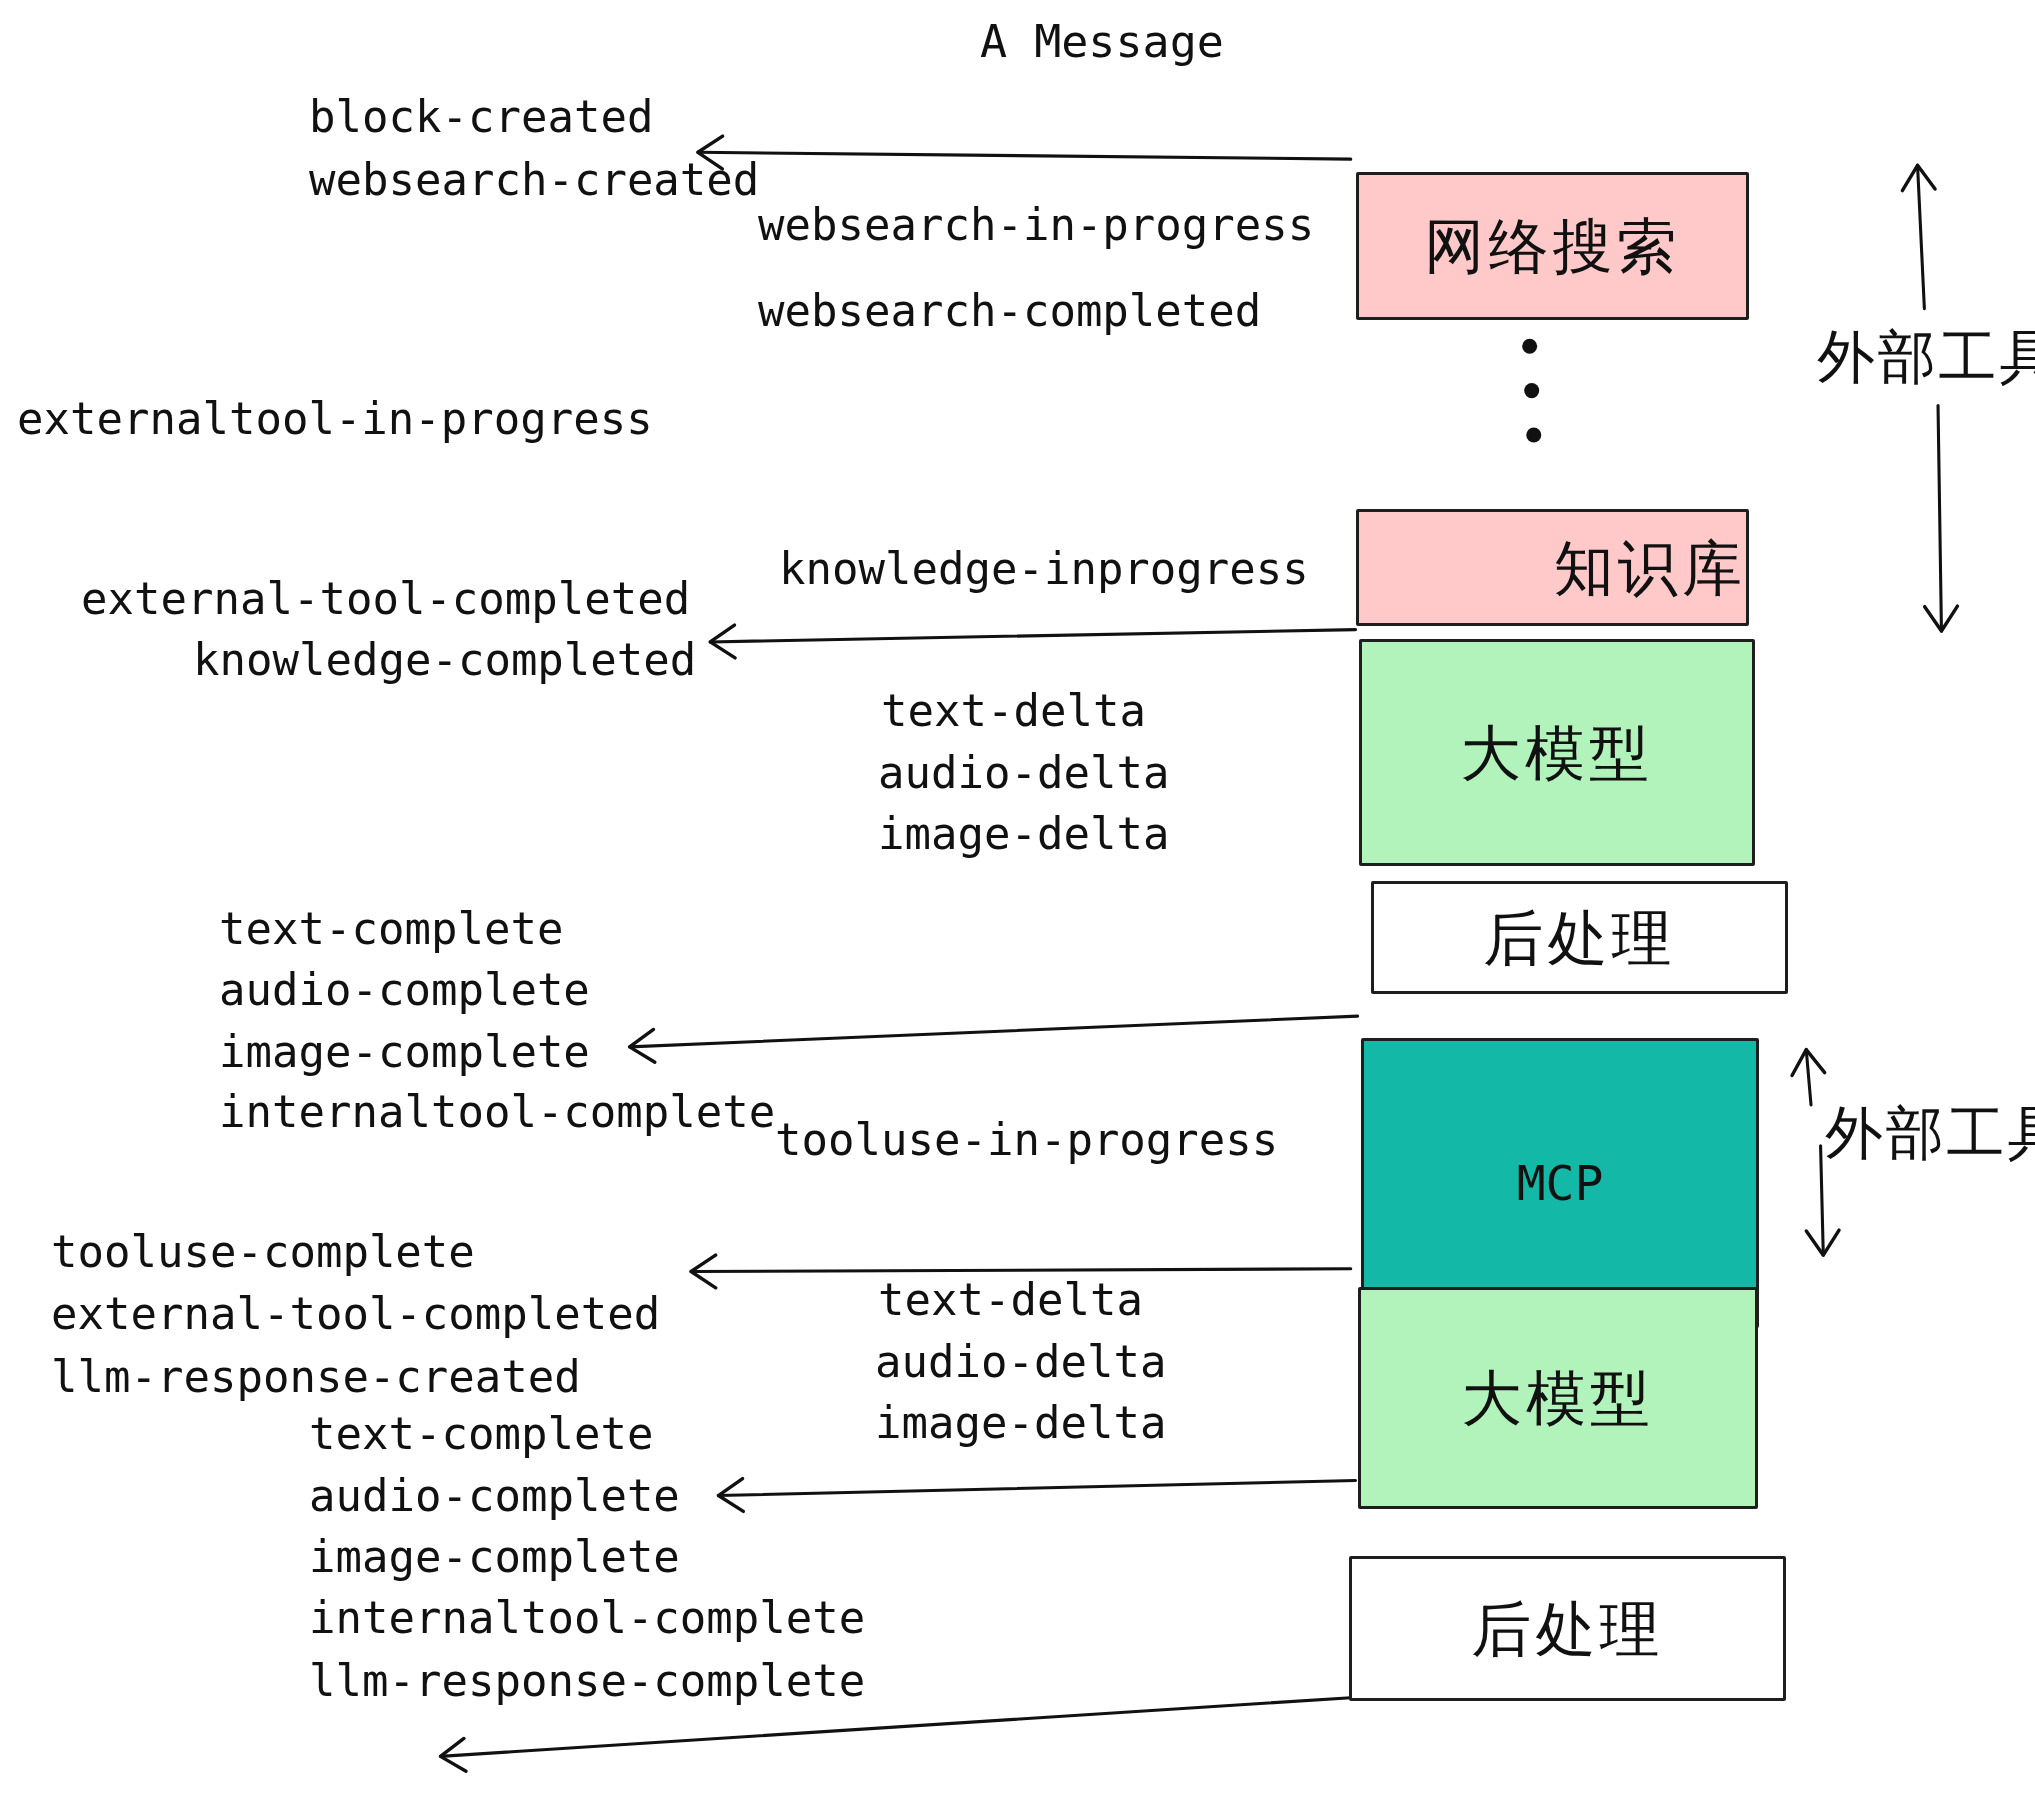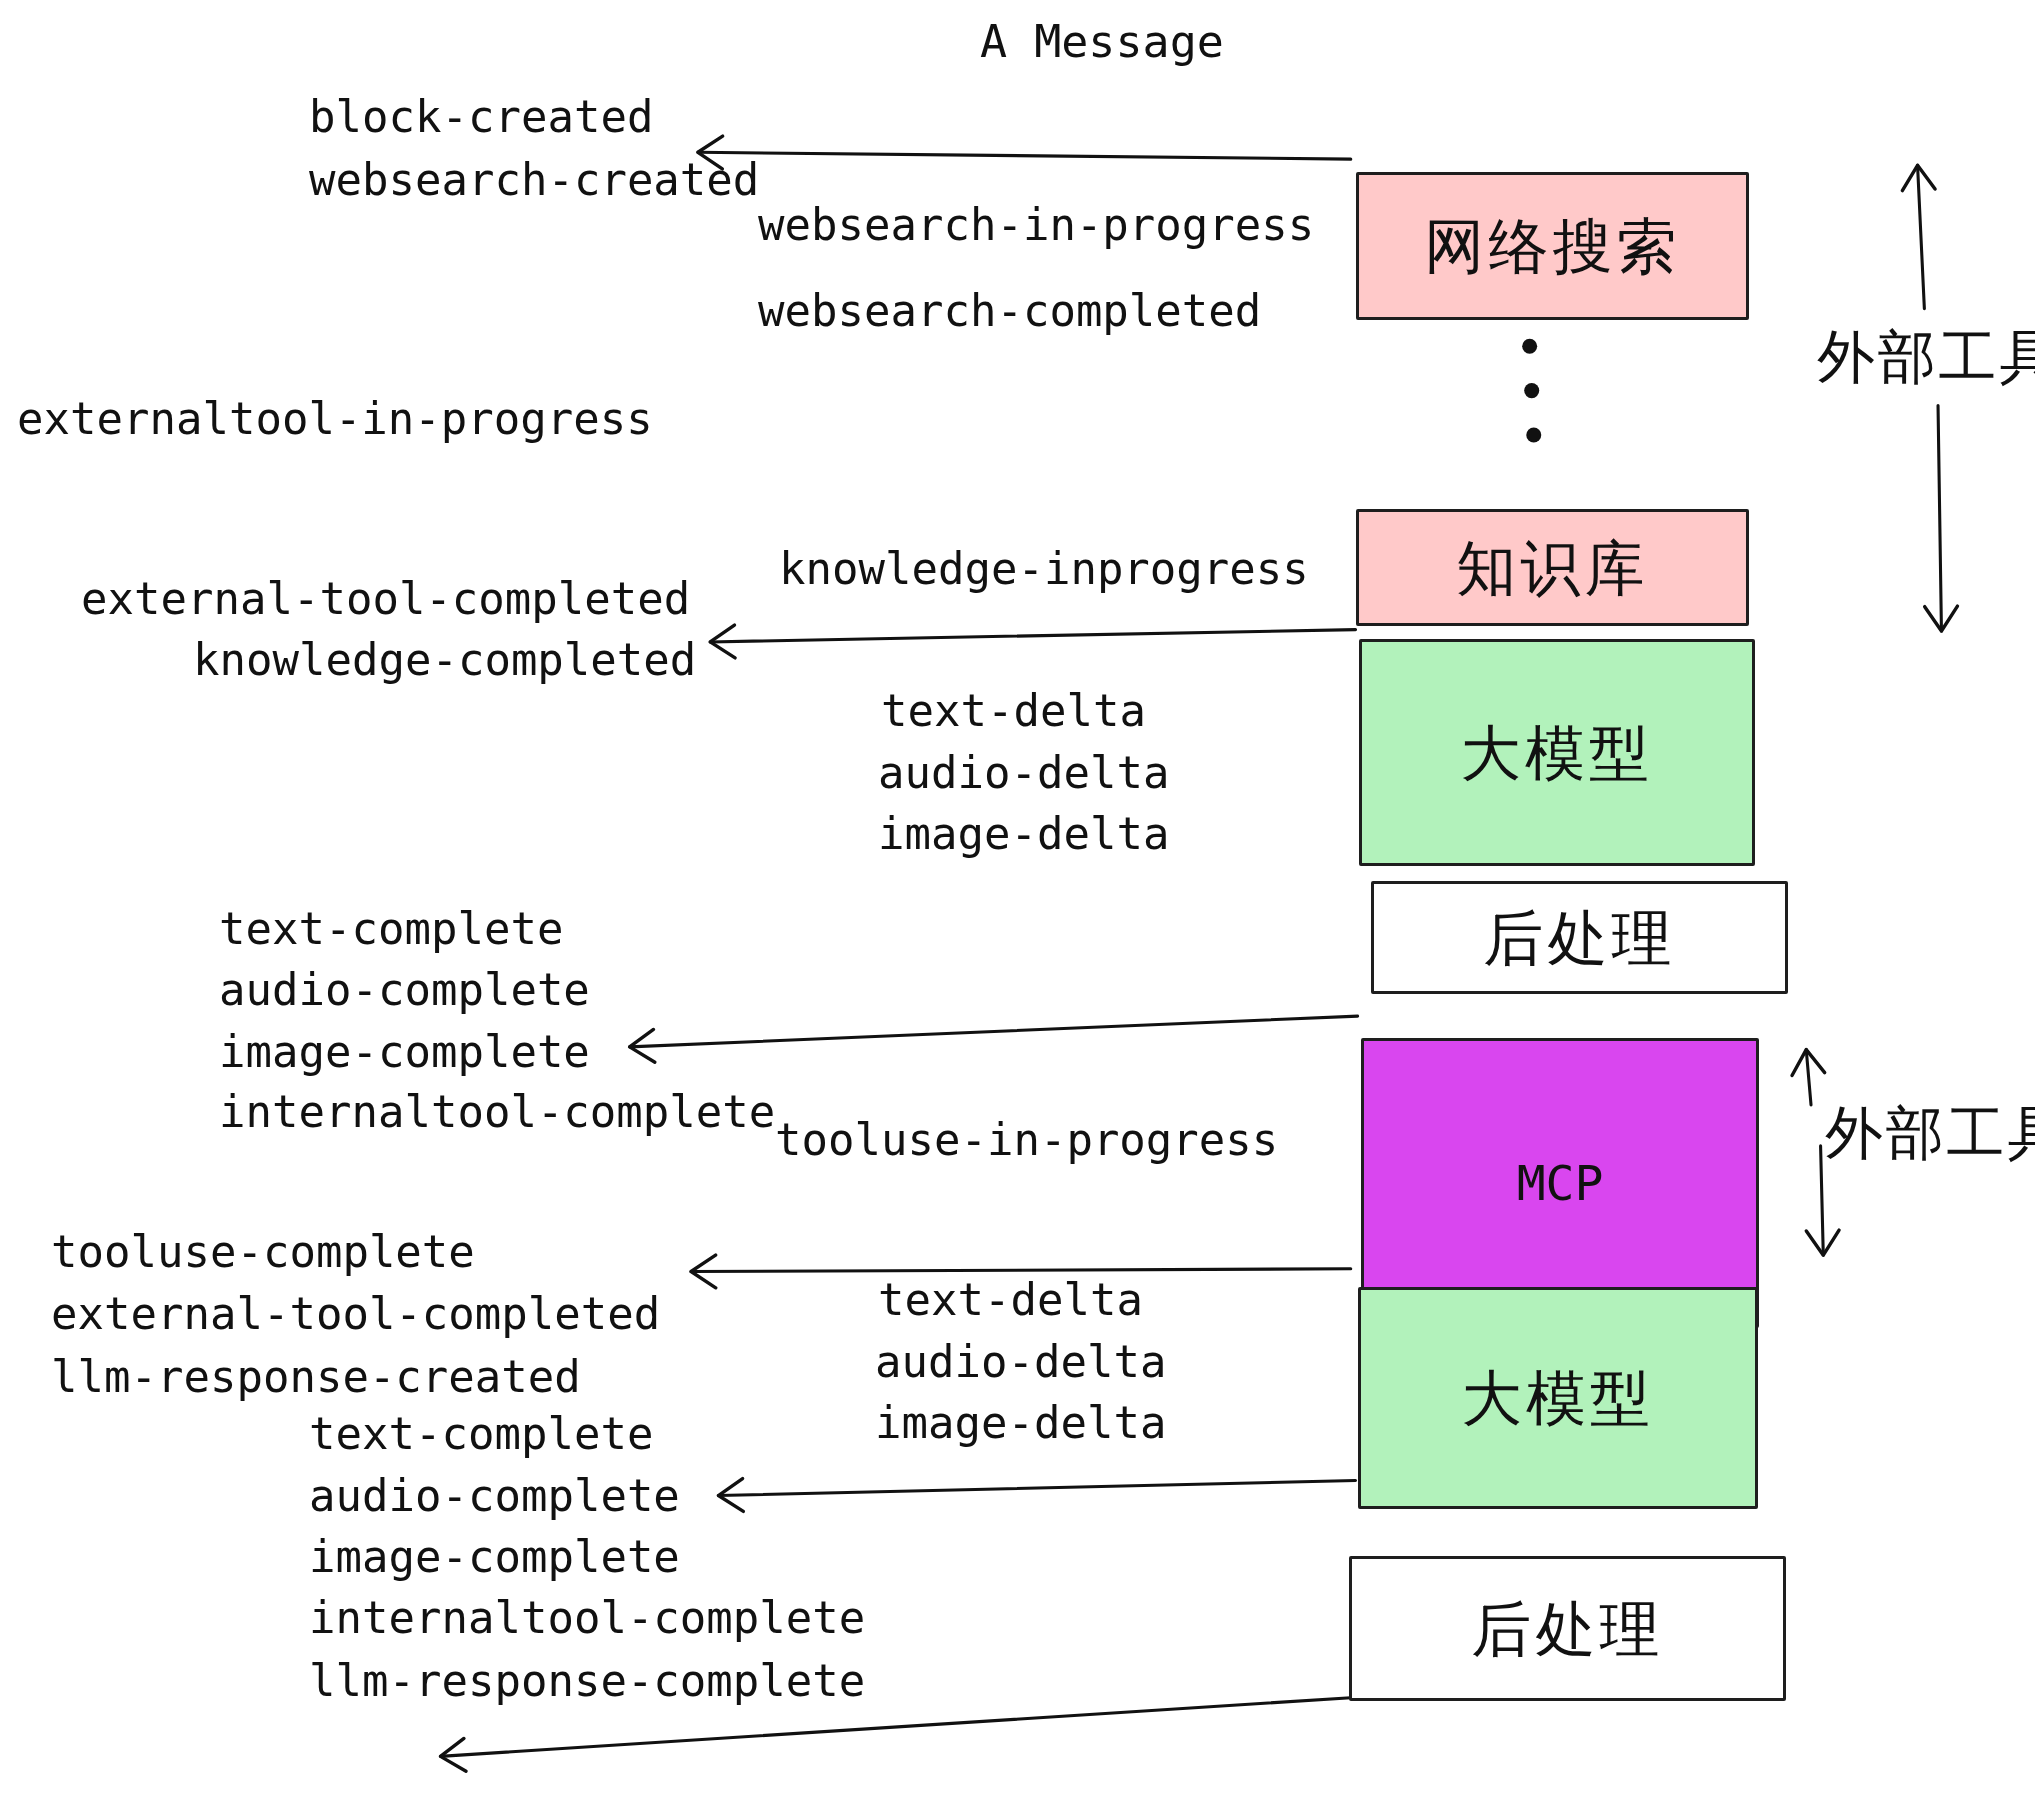--- a/index.html
+++ b/index.html
@@ -102,30 +102,30 @@
       <circle cx="2240" cy="507" r="11" class="dot"></circle>
       <circle cx="2243" cy="572" r="11" class="dot"></circle>
       <circle cx="2246" cy="637" r="11" class="dot"></circle>
     </svg>
 
   <div id="title" style="left: 980px; top: 19px;">A Message</div>
   <div id="boxes">
       <div class="box" style="left: 1356px; top: 172px; width: 393px; height: 148px; background: rgb(255, 201, 201);">
         <span class="box-label cjk">网络搜索</span>
       </div>
-      <div class="box" style="left: 1356px; top: 509px; width: 393px; height: 117px; background: rgb(255, 201, 201);">
+      <div class="box" style="left: 1356px; top: 509px; width: 393px; height: 117px; background: rgb(255, 201, 201); justify-content: flex-end;">
         <span class="box-label cjk">知识库</span>
       </div>
       <div class="box" style="left: 1359px; top: 639px; width: 396px; height: 227px; background: rgb(178, 242, 187);">
         <span class="box-label cjk">大模型</span>
       </div>
       <div class="box" style="left: 1371px; top: 881px; width: 417px; height: 113px; background: rgb(255, 255, 255);">
         <span class="box-label cjk">后处理</span>
       </div>
-      <div class="box" style="left: 1361px; top: 1038px; width: 398px; height: 290px; background: #d946ef;">
+      <div class="box" style="left: 1361px; top: 1038px; width: 398px; height: 290px; background: #14b8a6;">
         <span class="box-label mono">MCP</span>
       </div>
       <div class="box" style="left: 1358px; top: 1287px; width: 400px; height: 222px; background: rgb(178, 242, 187);">
         <span class="box-label cjk">大模型</span>
       </div>
       <div class="box" style="left: 1349px; top: 1556px; width: 437px; height: 145px; background: rgb(255, 255, 255);">
         <span class="box-label cjk">后处理</span>
       </div>
     </div>
   <div id="labels">

